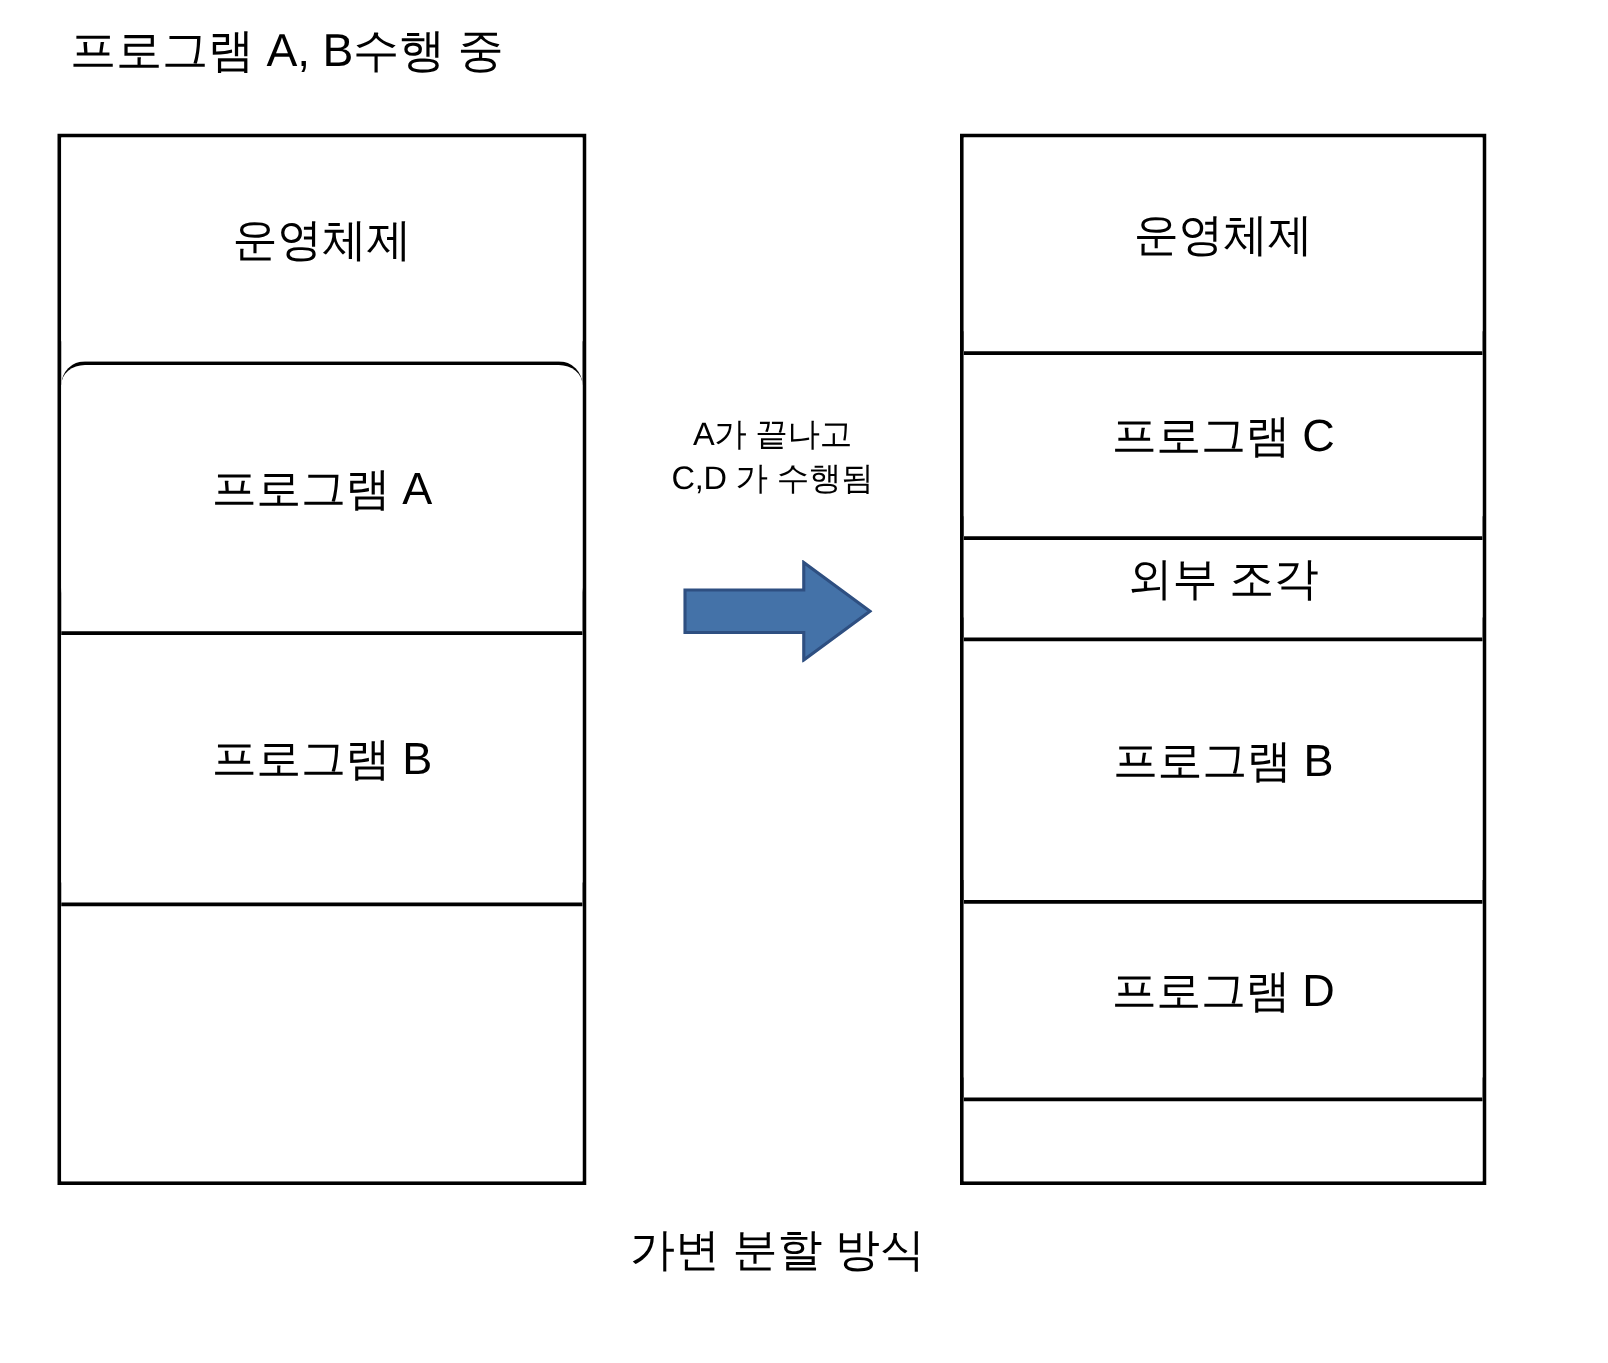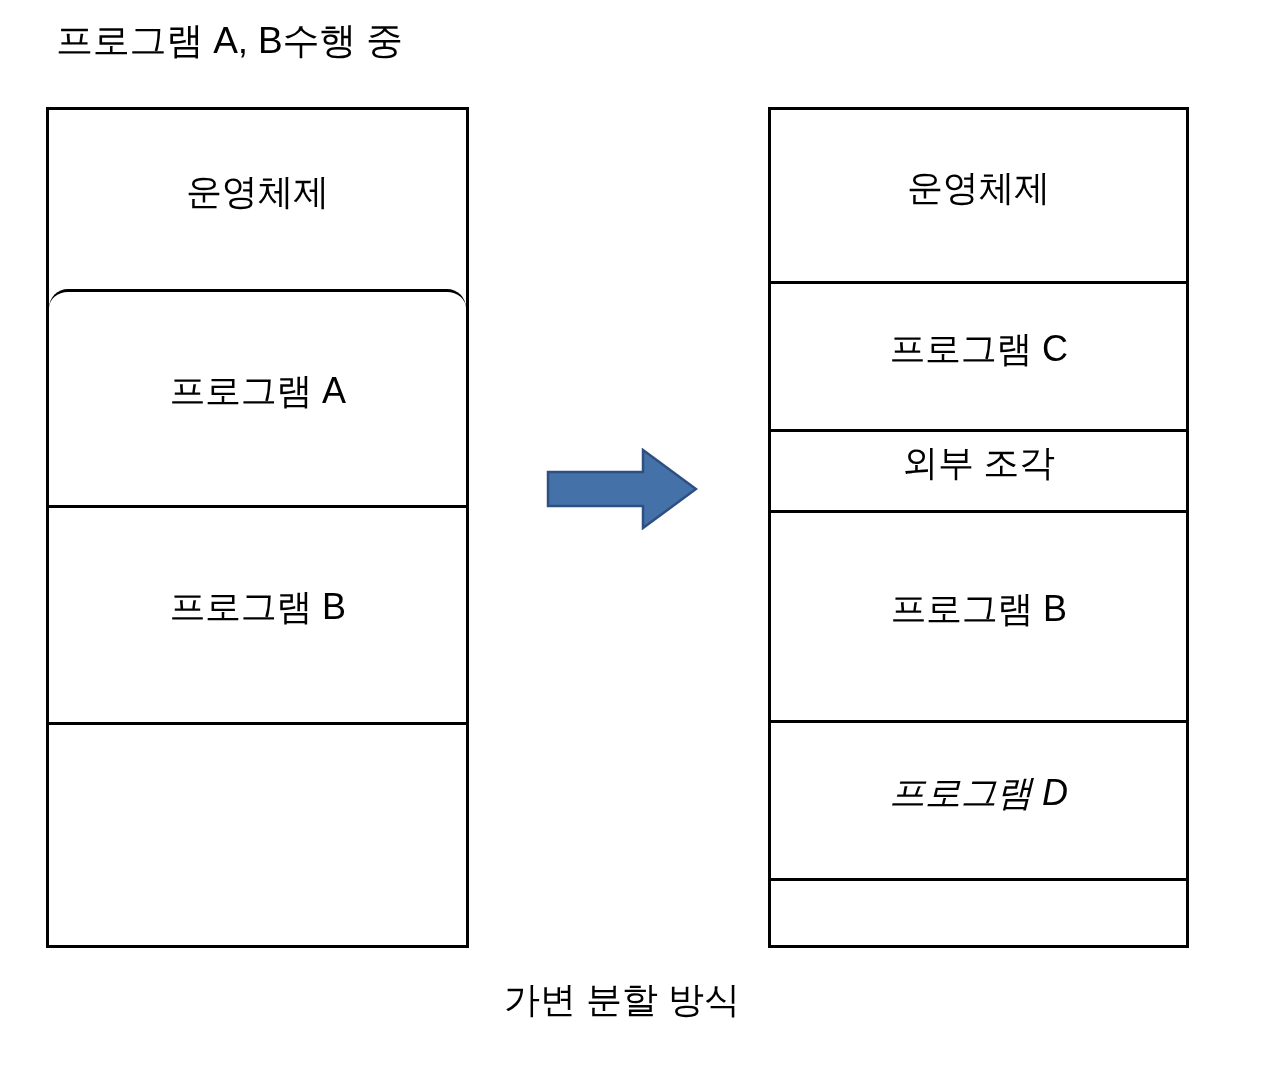--- a/index.html
+++ b/index.html
@@ -136,41 +136,45 @@
       <div class="mem-block" style="flex: 0.254 1 0px; border-radius: 19px;">
         <div class="mem-label">프로그램 A</div>
       </div>
       <div class="mem-block" style="flex: 0.254 1 0px;">
         <div class="mem-label">프로그램 B</div>
       </div>
       <div class="mem-block is-empty" style="flex: 0.283 1 0px;"></div>
     </div>
 
   <div class="transition">
+    <div class="transition-note">
+      <span>A가 끝나고</span>
+      <span>C,D 가 수행됨</span>
+    </div>
     <div class="arrow-wrap">
       <svg viewBox="0 0 152 82" xmlns="http://www.w3.org/2000/svg" aria-hidden="true">
         <polygon id="arrow-shape" points="2,24 97,24 97,2 150,41 97,80 97,58 2,58" fill="#4472A8" stroke="#2E4F81" stroke-width="2.5" stroke-linejoin="miter"></polygon>
       </svg>
     </div>
   </div>
 
   <div class="memory-map" id="memory-after">
       <div class="mem-block" style="flex: 0.209 1 0px;">
         <div class="mem-label">운영체제</div>
       </div>
       <div class="mem-block" style="flex: 0.175 1 0px; text-align: center;">
         <div class="mem-label">프로그램 C</div>
       </div>
       <div class="mem-block" style="flex: 0.083 1 0px; text-align: center;">
         <div class="mem-label">외부 조각</div>
       </div>
       <div class="mem-block" style="flex: 0.259 1 0px;">
         <div class="mem-label">프로그램 B</div>
       </div>
-      <div class="mem-block" style="flex: 0.187 1 0px; font-style: italic;">
+      <div class="mem-block" style="flex: 0.187 1 0px;">
         <div class="mem-label">프로그램 D</div>
       </div>
       <div class="mem-block is-empty" style="flex: 0.087 1 0px;"></div>
     </div>
 
   <div class="caption">가변 분할 방식</div>
 
 </div>
 
 </body></html>

